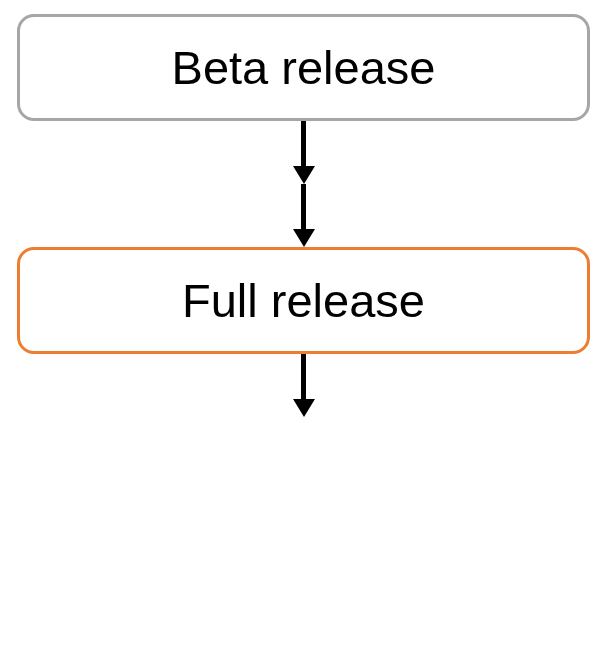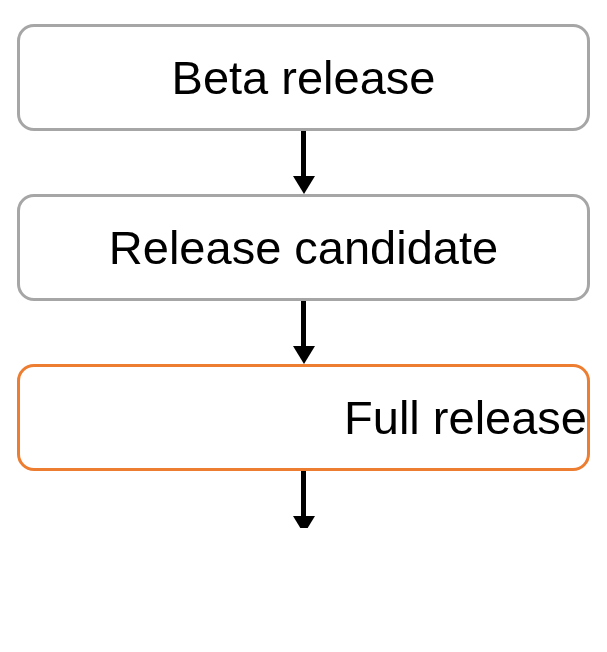--- a/index.html
+++ b/index.html
@@ -7,38 +7,37 @@
     padding: 0;
     background: #ffffff;
   }
   .canvas {
     position: relative;
     width: 607px;
     height: 528px;
     background: #ffffff;
     font-family: "Liberation Sans", "DejaVu Sans", sans-serif;
     box-sizing: border-box;
-    padding-top: 24px;
+    padding-top: 14px;
     overflow: hidden;
   }
   .node {
     box-sizing: border-box;
     width: 573px;
     height: 107px;
     margin: 0 auto;
     border: 3px solid #A6A6A6;
     border-radius: 17px;
     background: #ffffff;
     display: flex;
     align-items: center;
     justify-content: center;
   }
   .node.highlight {
     border-color: #ED7D31;
-    justify-content: flex-end;
   }
   .node .label {
     font-size: 47px;
     color: #000000;
     white-space: nowrap;
     line-height: 1;
     letter-spacing: 0px;
   }
   .connector {
     height: 63px;
@@ -67,23 +66,20 @@
 
   <div class="node">
     <span class="label">Beta release</span>
   </div>
 
   <div class="connector">
     <div class="shaft"></div>
     <div class="head"></div>
   </div>
 
-  <div class="node">
-    <span class="label">Release candidate</span>
-  </div>
 
   <div class="connector">
     <div class="shaft"></div>
     <div class="head"></div>
   </div>
 
   <div class="node highlight">
     <span class="label">Full release</span>
   </div>
 

